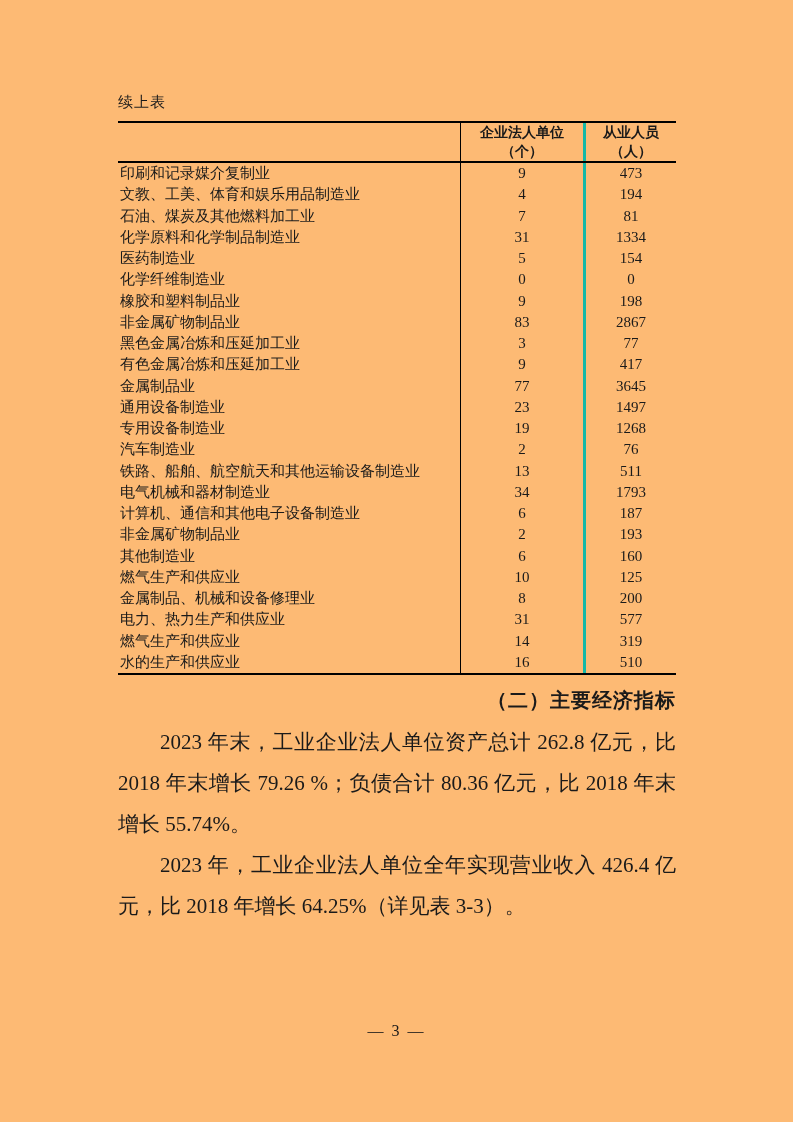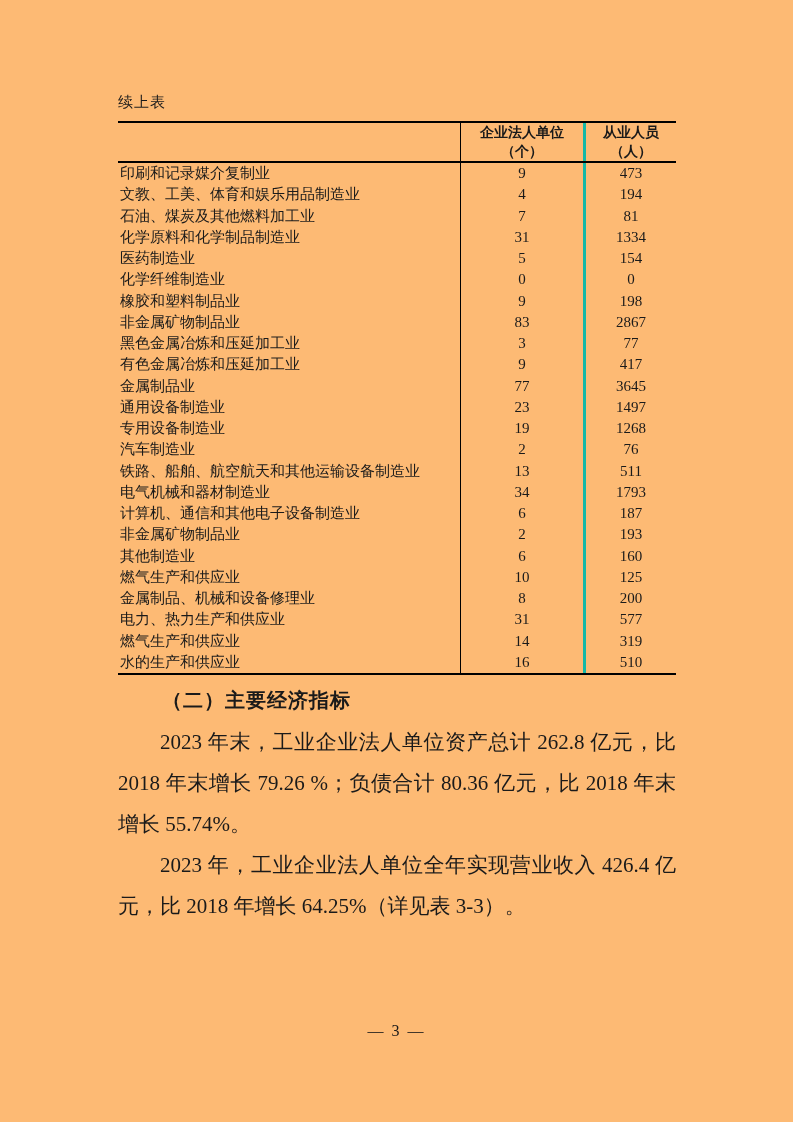--- a/index.html
+++ b/index.html
@@ -51,20 +51,21 @@
   .body-text {
     position: absolute; left: 118px; top: 686px; width: 558px;
     font-size: 21px;
   }
   .section-heading {
     font-family: "DejaVu Sans", "Liberation Sans", sans-serif;
     font-weight: bold; font-size: 20px; line-height: 28px;
     text-indent: 2.2em;
     letter-spacing: 1px;
     margin-bottom: 8px;
+    text-align: right;
   }
   .para .line {
     line-height: 41px;
     white-space: nowrap;
   }
   .para .line.jfull {
     white-space: normal;
     text-align: justify;
     text-align-last: justify;
   }

